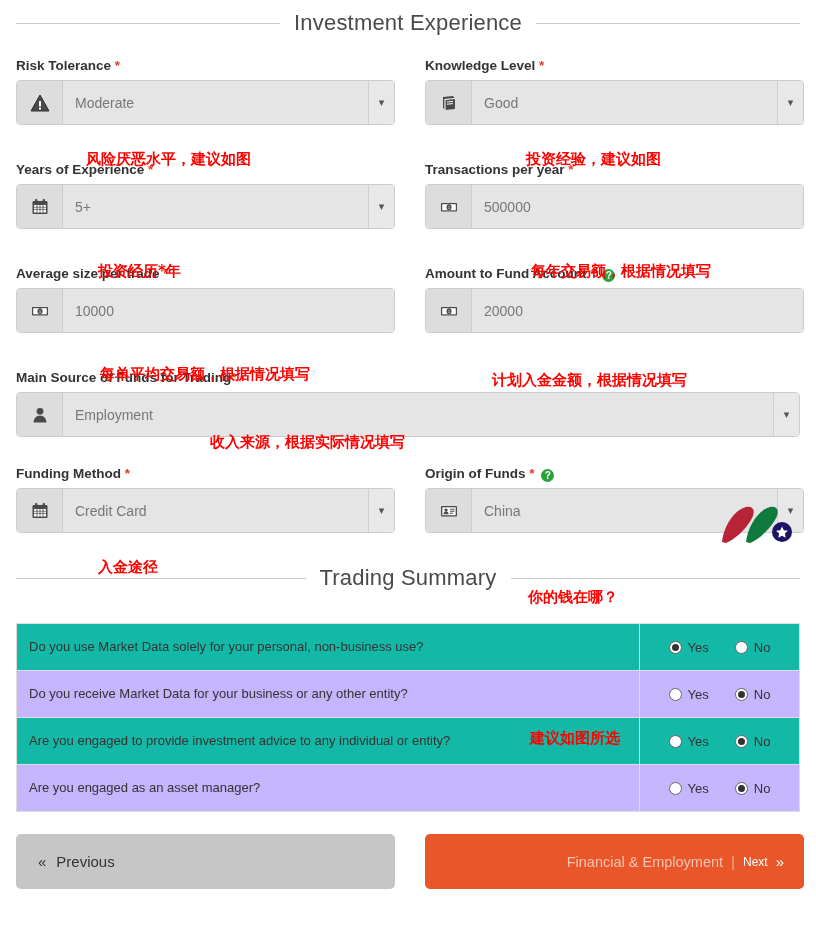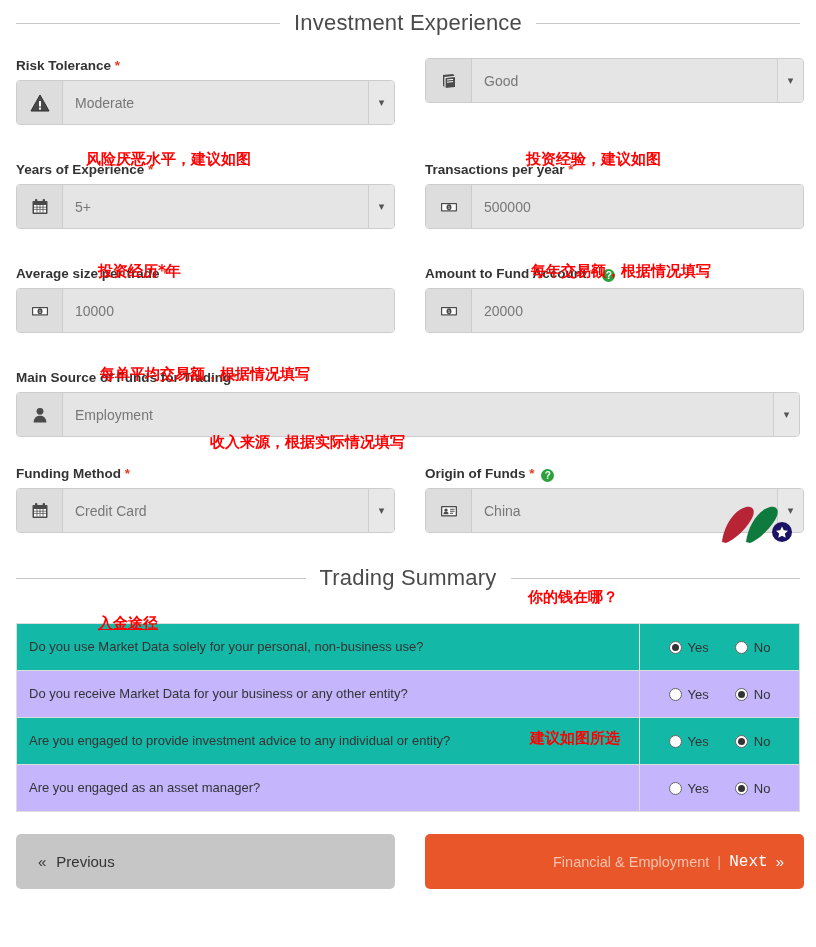--- a/index.html
+++ b/index.html
@@ -217,21 +217,21 @@
     justify-content: flex-end;
     padding-right: 20px;
     gap: 8px;
     position: relative;
   }
   .btn-next .sub {
     color: #f5c3ae;
     font-size: 14.5px;
   }
   .btn-next .sep { color: #f0a98c; font-size: 15px; }
-  .btn-next .next-lbl { font-size: 16px; font-family: Liberation Mono, monospace; }
+  .btn-next .next-lbl { font-size: 12px; }
   .chev { font-size: 15px; }
 
   
   .wm-url {
     position: absolute;
     left: 430px;
     top: 903px;
     color: #ffffff;
     font-size: 19px;
     font-weight: bold;
@@ -275,20 +275,24 @@
               <rect x="9" y="8" width="2" height="5.5" fill="#ffffff"></rect>
               <rect x="9" y="14.6" width="2" height="2" fill="#ffffff"></rect>
             </svg>
           </div>
           <div class="ctl">Moderate</div>
           <div class="caret">▾</div>
         </div>
       </div>
 
       <div class="col">
+        <div class="field-label">
+          <span>Knowledge Level</span>
+          <span class="req">*</span>
+        </div>
         <div class="input-group">
           <div class="addon">
             <svg width="20" height="20" viewBox="0 0 20 20">
               <path d="M4 4 L14 3 L16 5.5 L16 16 L6 17 L4 14.5 Z" fill="#4a4a4a"></path>
               <path d="M6 17 L6 6.5 L16 5.5" fill="none" stroke="#ffffff" stroke-width="1.1"></path>
               <path d="M8 9 L14 8.4 M8 11.2 L14 10.6" stroke="#ffffff" stroke-width="1"></path>
             </svg>
           </div>
           <div class="ctl">Good</div>
           <div class="caret">▾</div>
@@ -553,18 +557,19 @@
       <circle cx="64" cy="30" r="10" fill="#1b1464"></circle>
       <path d="M64 24.4 L65.8 28.2 L70 28.7 L66.9 31.6 L67.7 35.7 L64 33.7 L60.3 35.7 L61.1 31.6 L58 28.7 L62.2 28.2 Z" fill="#ffffff"></path>
     </svg>
   </div>
 
   <div class="note" style="left:86px; top:140px;">风险厌恶水平，建议如图</div>
   <div class="note" style="left:526px; top:140px;">投资经验，建议如图</div>
   <div class="note" style="left:98px; top:252px;">投资经历*年</div>
   <div class="note" style="left:100px; top:355px;">每单平均交易额，根据情况填写</div>
   <div class="note" style="left:531px; top:252px;">每年交易额，根据情况填写</div>
+  <div class="note" style="left:492px; top:361px;">计划入金金额，根据情况填写</div>
   <div class="note" style="left:210px; top:423px;">收入来源，根据实际情况填写</div>
-  <div class="note" style="left:98px; top:604px;text-decoration:underline;">入金途径</div>
+  <div class="note" style="left:98px; top:548px;">入金途径</div>
   <div class="note" style="left:528px; top:578px;">你的钱在哪？</div>
   <div class="note" style="left:530px; top:719px;">建议如图所选</div>
 
 </div>
 
 </body></html>

